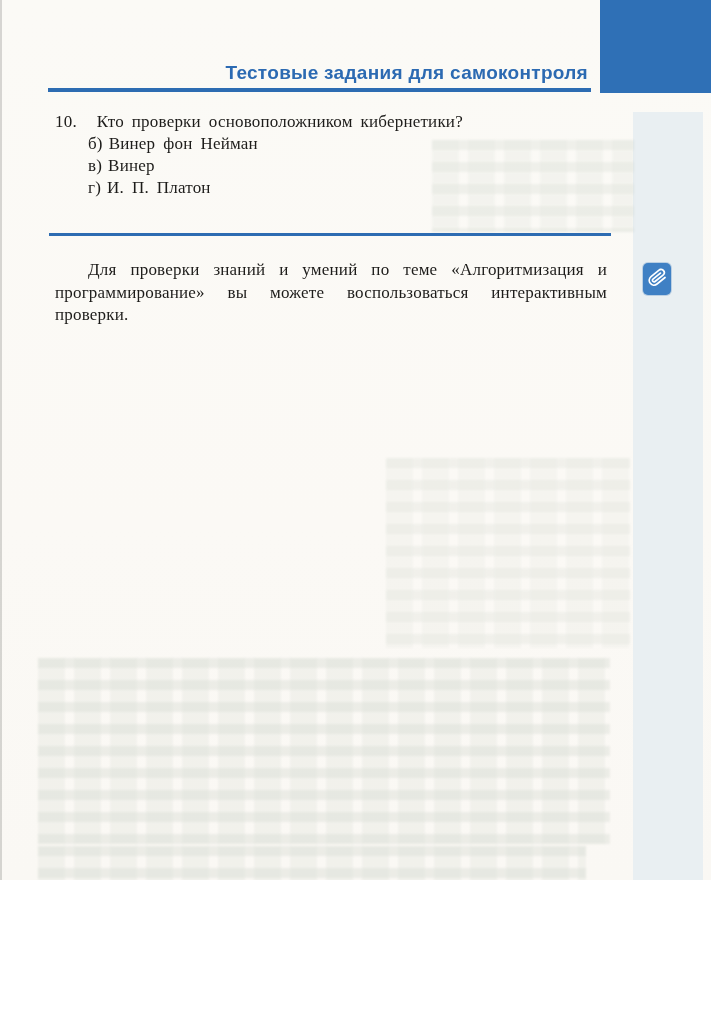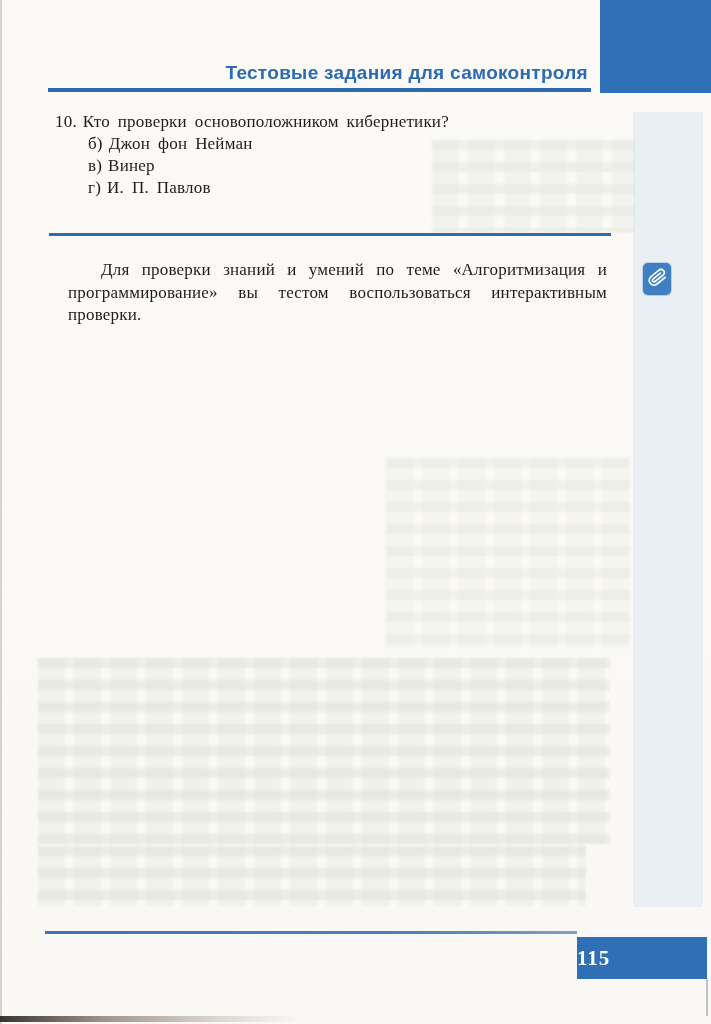--- a/index.html
+++ b/index.html
@@ -2,21 +2,21 @@
 <html><head>
 <meta charset="utf-8">
 <style>
   html,body{margin:0;padding:0;}
   body{
     width:711px;height:1024px;
     font-family:"Liberation Serif","DejaVu Serif",serif;
     background:#ffffff;
   }
   .page{
-    position:relative;width:711px;height:1024px;overflow:hidden;
+    position:relative;width:711px;height:880px;overflow:hidden;
     background:linear-gradient(180deg,#fbfaf6 0%,#fbf9f5 60%,#faf8f4 100%);
   }
   .scan-edge-left{
     position:absolute;left:0;top:0;width:2px;height:1024px;
     background:rgba(130,130,125,0.30);
   }
   
   .corner-block{
     position:absolute;left:600px;top:0;width:111px;height:93px;
     background:#2f70b6;
@@ -45,34 +45,34 @@
     display:flex;align-items:center;justify-content:center;
     box-shadow:0 0 0 1px rgba(47,112,182,0.25);
   }
   .clip-btn svg{transform:rotate(6deg);}
   
   .question{
     position:absolute;left:55px;top:111px;width:556px;
     font-size:17px;line-height:22px;color:#1d1c1a;
     word-spacing:3.5px;letter-spacing:0.2px;
   }
-  .q-num{margin-right:6px;}
+  .q-num{margin-right:20px;}
   .options{margin-left:33px;}
   .option .opt-letter{margin-right:6px;}
   
   .divider{
     position:absolute;left:49px;top:233px;width:562px;height:3px;
     background:#2d6cb2;
   }
   
   .note{
     position:absolute;left:55px;top:259px;width:552px;
     font-size:17px;line-height:22.5px;color:#1d1c1a;letter-spacing:0.2px;
   }
-  .note-line{text-align:justify;text-align-last:justify;margin-left:13px;}
+  .note-line{text-align:justify;text-align-last:justify;}
   .note-line.first{text-indent:33px;}
   .note-line.last{text-align-last:left;}
   
   .ghost{
     position:absolute;filter:blur(0.8px);opacity:0.55;
     background:
       repeating-linear-gradient(180deg,
         rgba(186,196,184,0.40) 0px, rgba(186,196,184,0.40) 10px,
         rgba(0,0,0,0) 10px, rgba(0,0,0,0) 22px),
       repeating-linear-gradient(90deg,
@@ -125,36 +125,36 @@
   <div class="ghost ghost-b"></div>
   <div class="ghost ghost-c"></div>
   <div class="ghost ghost-d"></div>
 
   <div class="question">
     <div class="q-line">
       <span class="q-num">10.</span><span>Кто проверки основоположником кибернетики?</span>
     </div>
     <div class="options">
       <div class="option">
-        <span class="opt-letter">б)</span><span>Джон фон Нейман</span>
+        <span class="opt-letter">б)</span><span>Винер фон Нейман</span>
       </div>
       <div class="option">
         <span class="opt-letter">в)</span><span>Винер</span>
       </div>
       <div class="option">
-        <span class="opt-letter">г)</span><span>И. П. Павлов</span>
+        <span class="opt-letter">г)</span><span>И. П. Платон</span>
       </div>
     </div>
   </div>
 
   <div class="divider"></div>
 
   <div class="note">
     <div class="note-line first">Для проверки знаний и умений по теме «Алгоритмизация и</div>
-    <div class="note-line">программирование» вы тестом воспользоваться интерактивным</div>
+    <div class="note-line">программирование» вы можете воспользоваться интерактивным</div>
     <div class="note-line last">проверки.</div>
   </div>
 
   <div class="clip-btn">
     <span>
       <svg width="19" height="19" viewBox="0 0 24 24" fill="none" stroke="#ffffff" stroke-width="2.2" stroke-linecap="round" stroke-linejoin="round">
         <path d="M21.44 11.05l-9.19 9.19a6 6 0 0 1-8.49-8.49l9.19-9.19a4 4 0 0 1 5.66 5.66l-9.2 9.19a2 2 0 0 1-2.83-2.83l8.49-8.48"></path>
       </svg>
     </span>
   </div>

